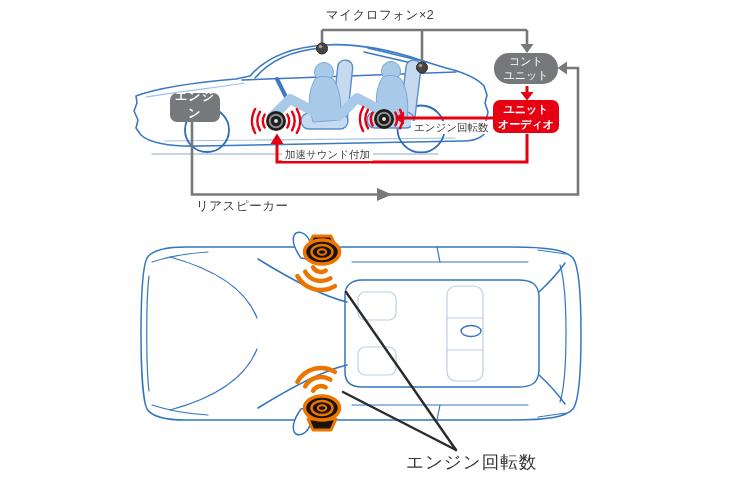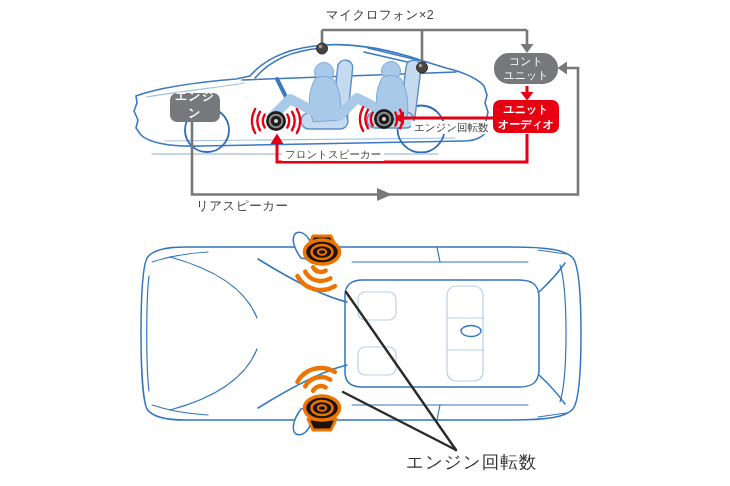--- a/index.html
+++ b/index.html
@@ -180,16 +180,16 @@
   </div>
   <div class="nodebox box-controller">
     <span>コント</span>
     <span>ユニット</span>
   </div>
   <div class="nodebox box-audio">
     <span>ユニット</span>
     <span>オーディオ</span>
   </div>
   <div class="lbl lbl-rear">エンジン回転数</div>
-  <div class="lbl lbl-front">フロントスピーカー</div>
+  <div class="lbl lbl-front">加速サウンド付加</div>
   <div class="lbl lbl-rpm">リアスピーカー</div>
   <div class="lbl lbl-accel">エンジン回転数</div>
 </div>
 
 </body></html>

